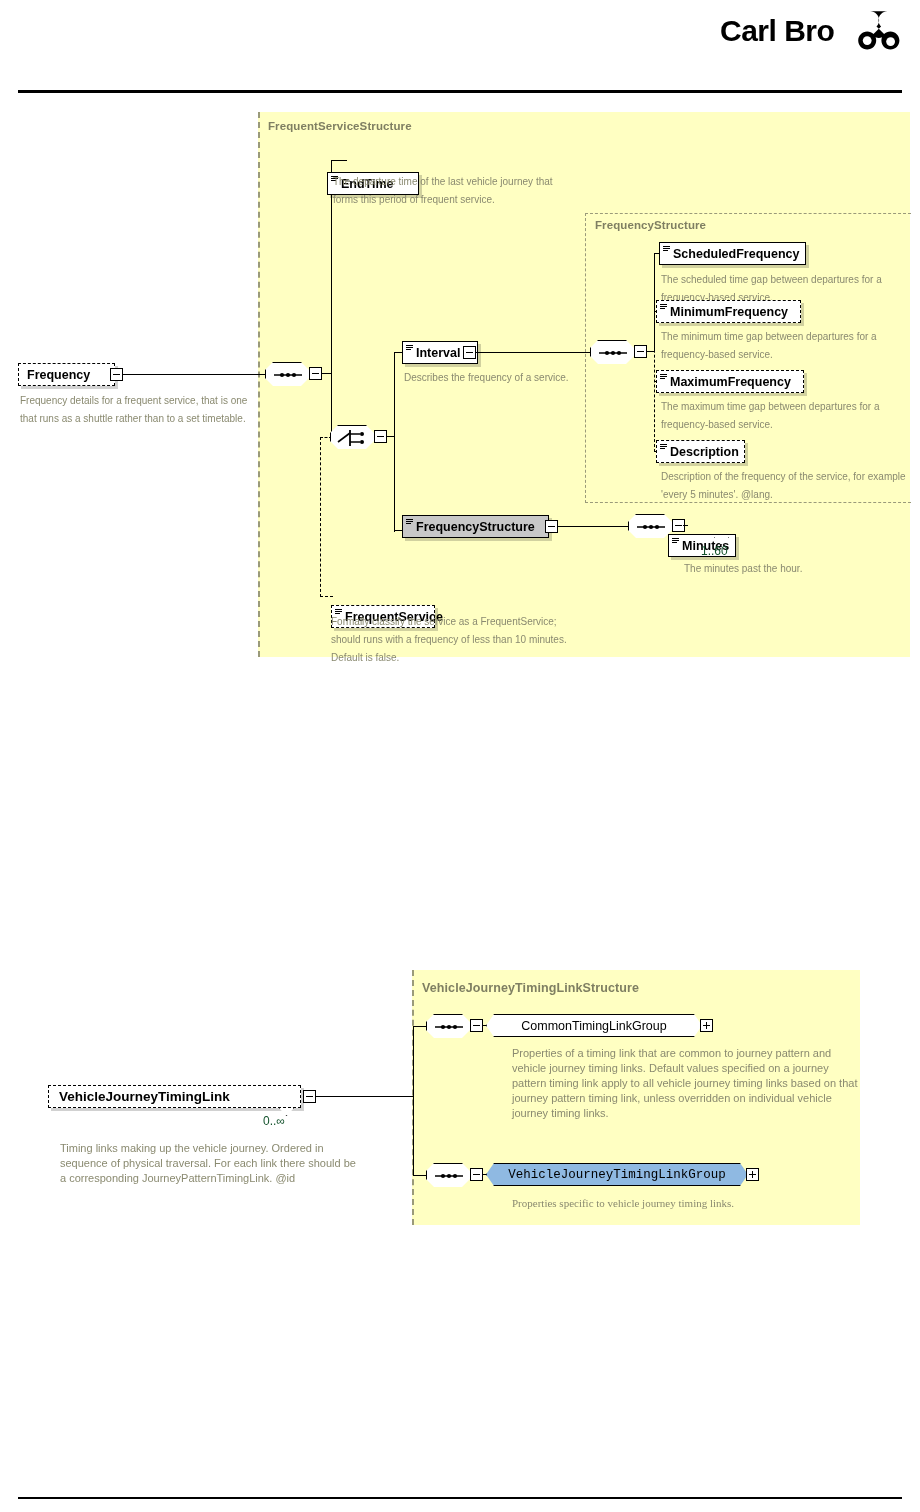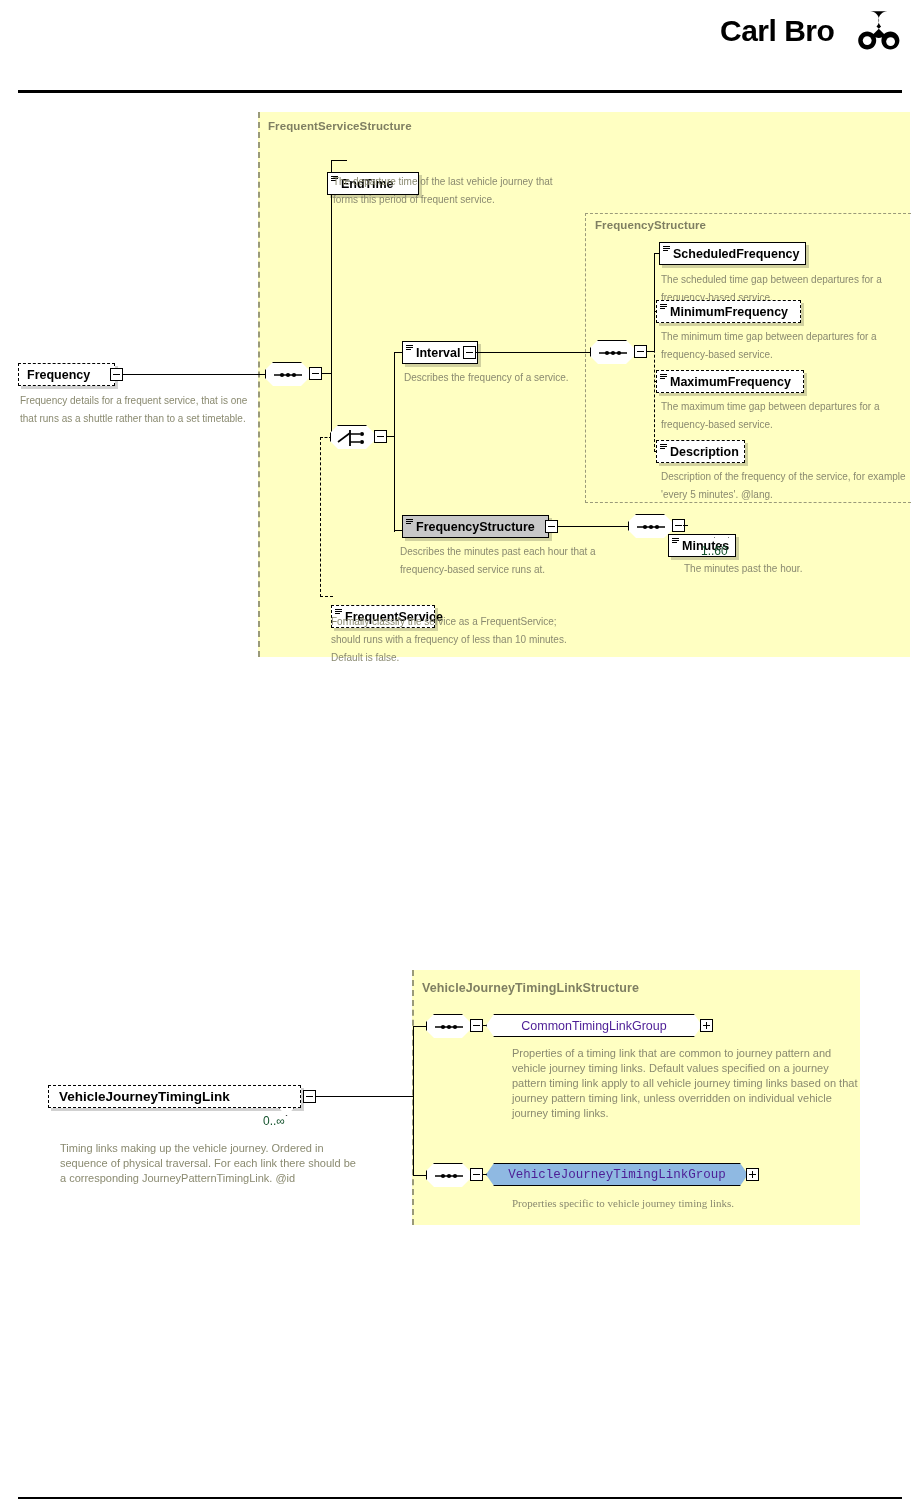--- a/index.html
+++ b/index.html
@@ -104,21 +104,21 @@
     box-shadow:3px 3px 0 rgba(0,0,0,.18);
   }
   .comp svg{position:absolute;left:0;top:0;}
 
   
   .grp{
     position:absolute;height:23px;box-sizing:border-box;
     background:#fff;border:1.5px solid #000;
     display:flex;align-items:center;justify-content:center;
     padding:0 12px;
-    font-size:12.5px;color:#4c1d95;white-space:nowrap;
+    font-size:12.5px;color:#000000;white-space:nowrap;
     clip-path:polygon(8px 0,calc(100% - 8px) 0,100% 50%,calc(100% - 8px) 100%,8px 100%,0 50%);
     box-shadow:3px 3px 0 rgba(0,0,0,.18);
   }
   .grp.blue{background:#8fb9e2;font-family:Liberation Mono, monospace;}
 
   
   .doc{
     position:absolute;
     font-size:10px;line-height:18px;color:#8a8a70;
     white-space:pre-line;
@@ -238,21 +238,20 @@
     </div>
   <div class="doc" style="left:404px;top:369px;width:240px;">Describes the frequency of a service.</div>
   <div class="ln lnh" style="left:476px;top:352px;width:114px;"></div>
 
   <div class="node grayfill" style="left:402px;top:515px;width:147px;">
     <span>FrequencyStructure</span>
   </div>
   <div class="ctl" style="left:545px;top:520px;">
       <span class="bar"></span>
     </div>
-  <div class="doc" style="left:400px;top:543px;width:235px;">Describes the minutes past each hour that a frequency-based service runs at.</div>
   <div class="ln lnh" style="left:558px;top:526px;width:70px;"></div>
 
   <div class="node optional" style="left:331px;top:605px;width:104px;">
     <span>FrequentService</span>
   </div>
   <div class="doc" style="left:331px;top:613px;width:240px;">Formally classify the service as a FrequentService; should runs with a  frequency of less than 10 minutes. Default is false.</div>
 
   <div class="comp" style="left:590px;top:340px;">
     <svg width="44" height="24" viewBox="0 0 44 24">
       <line x1="8" y1="12" x2="36" y2="12" stroke="#000" stroke-width="1.6"></line>

